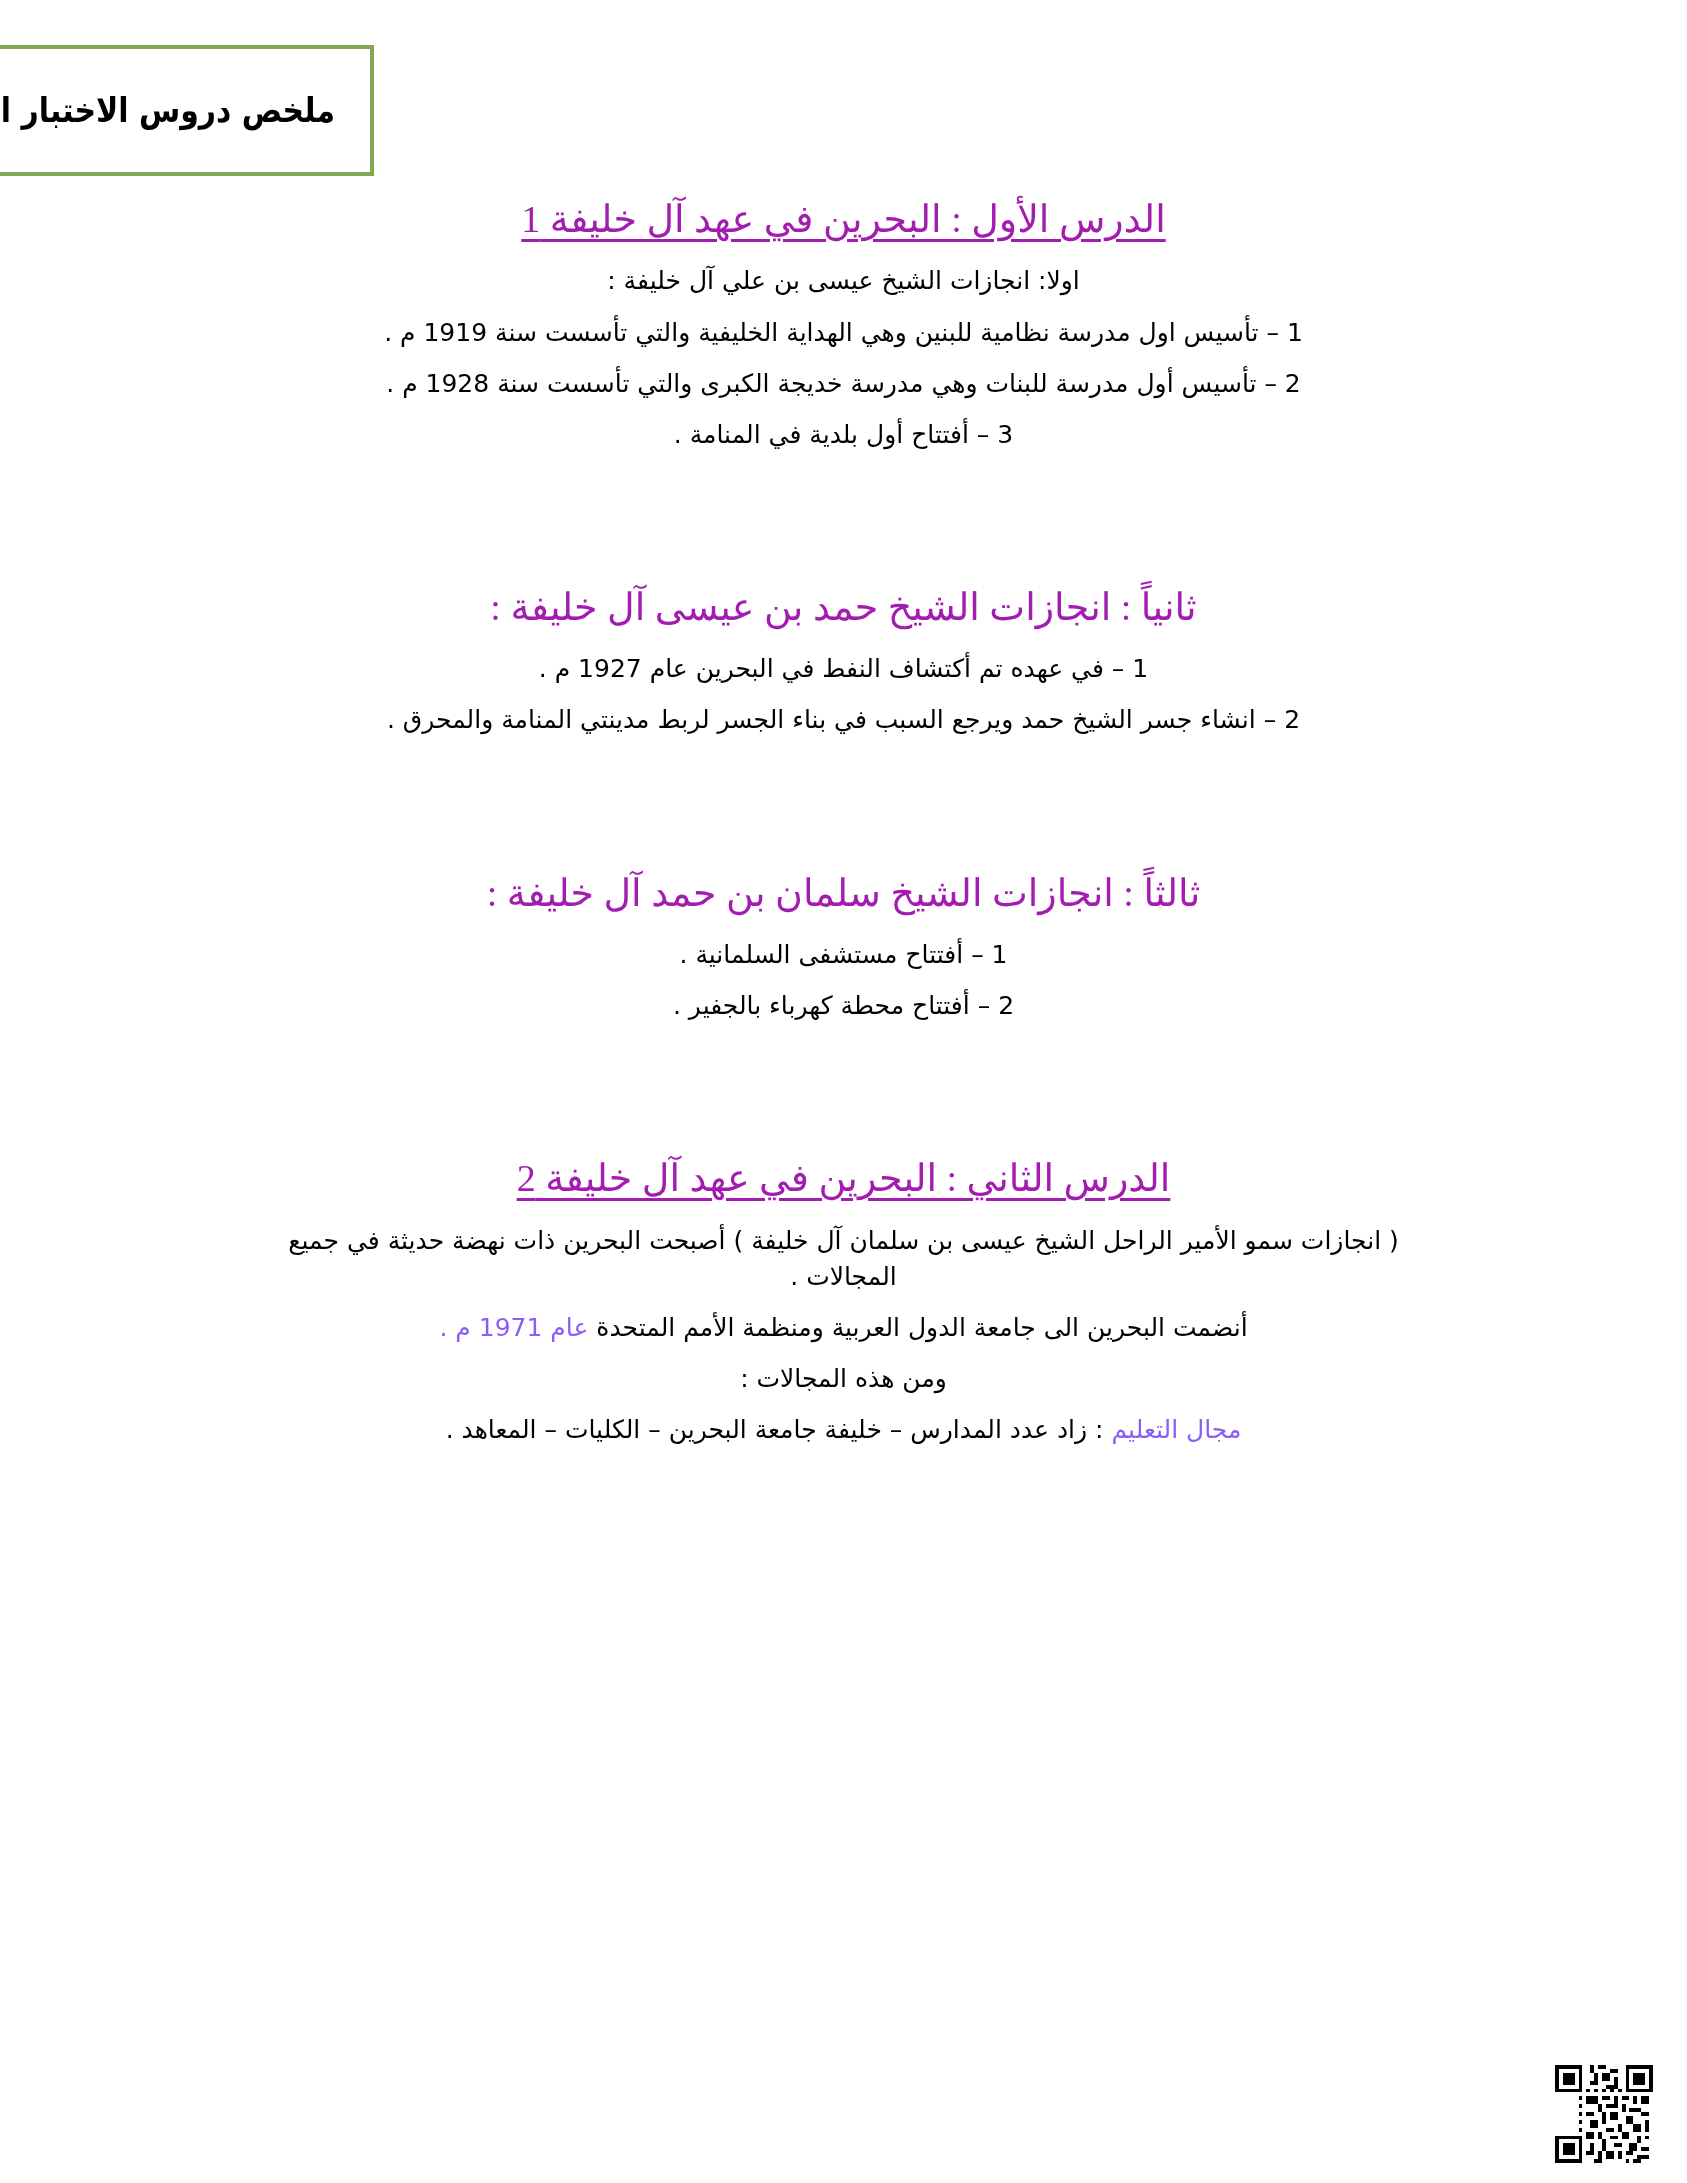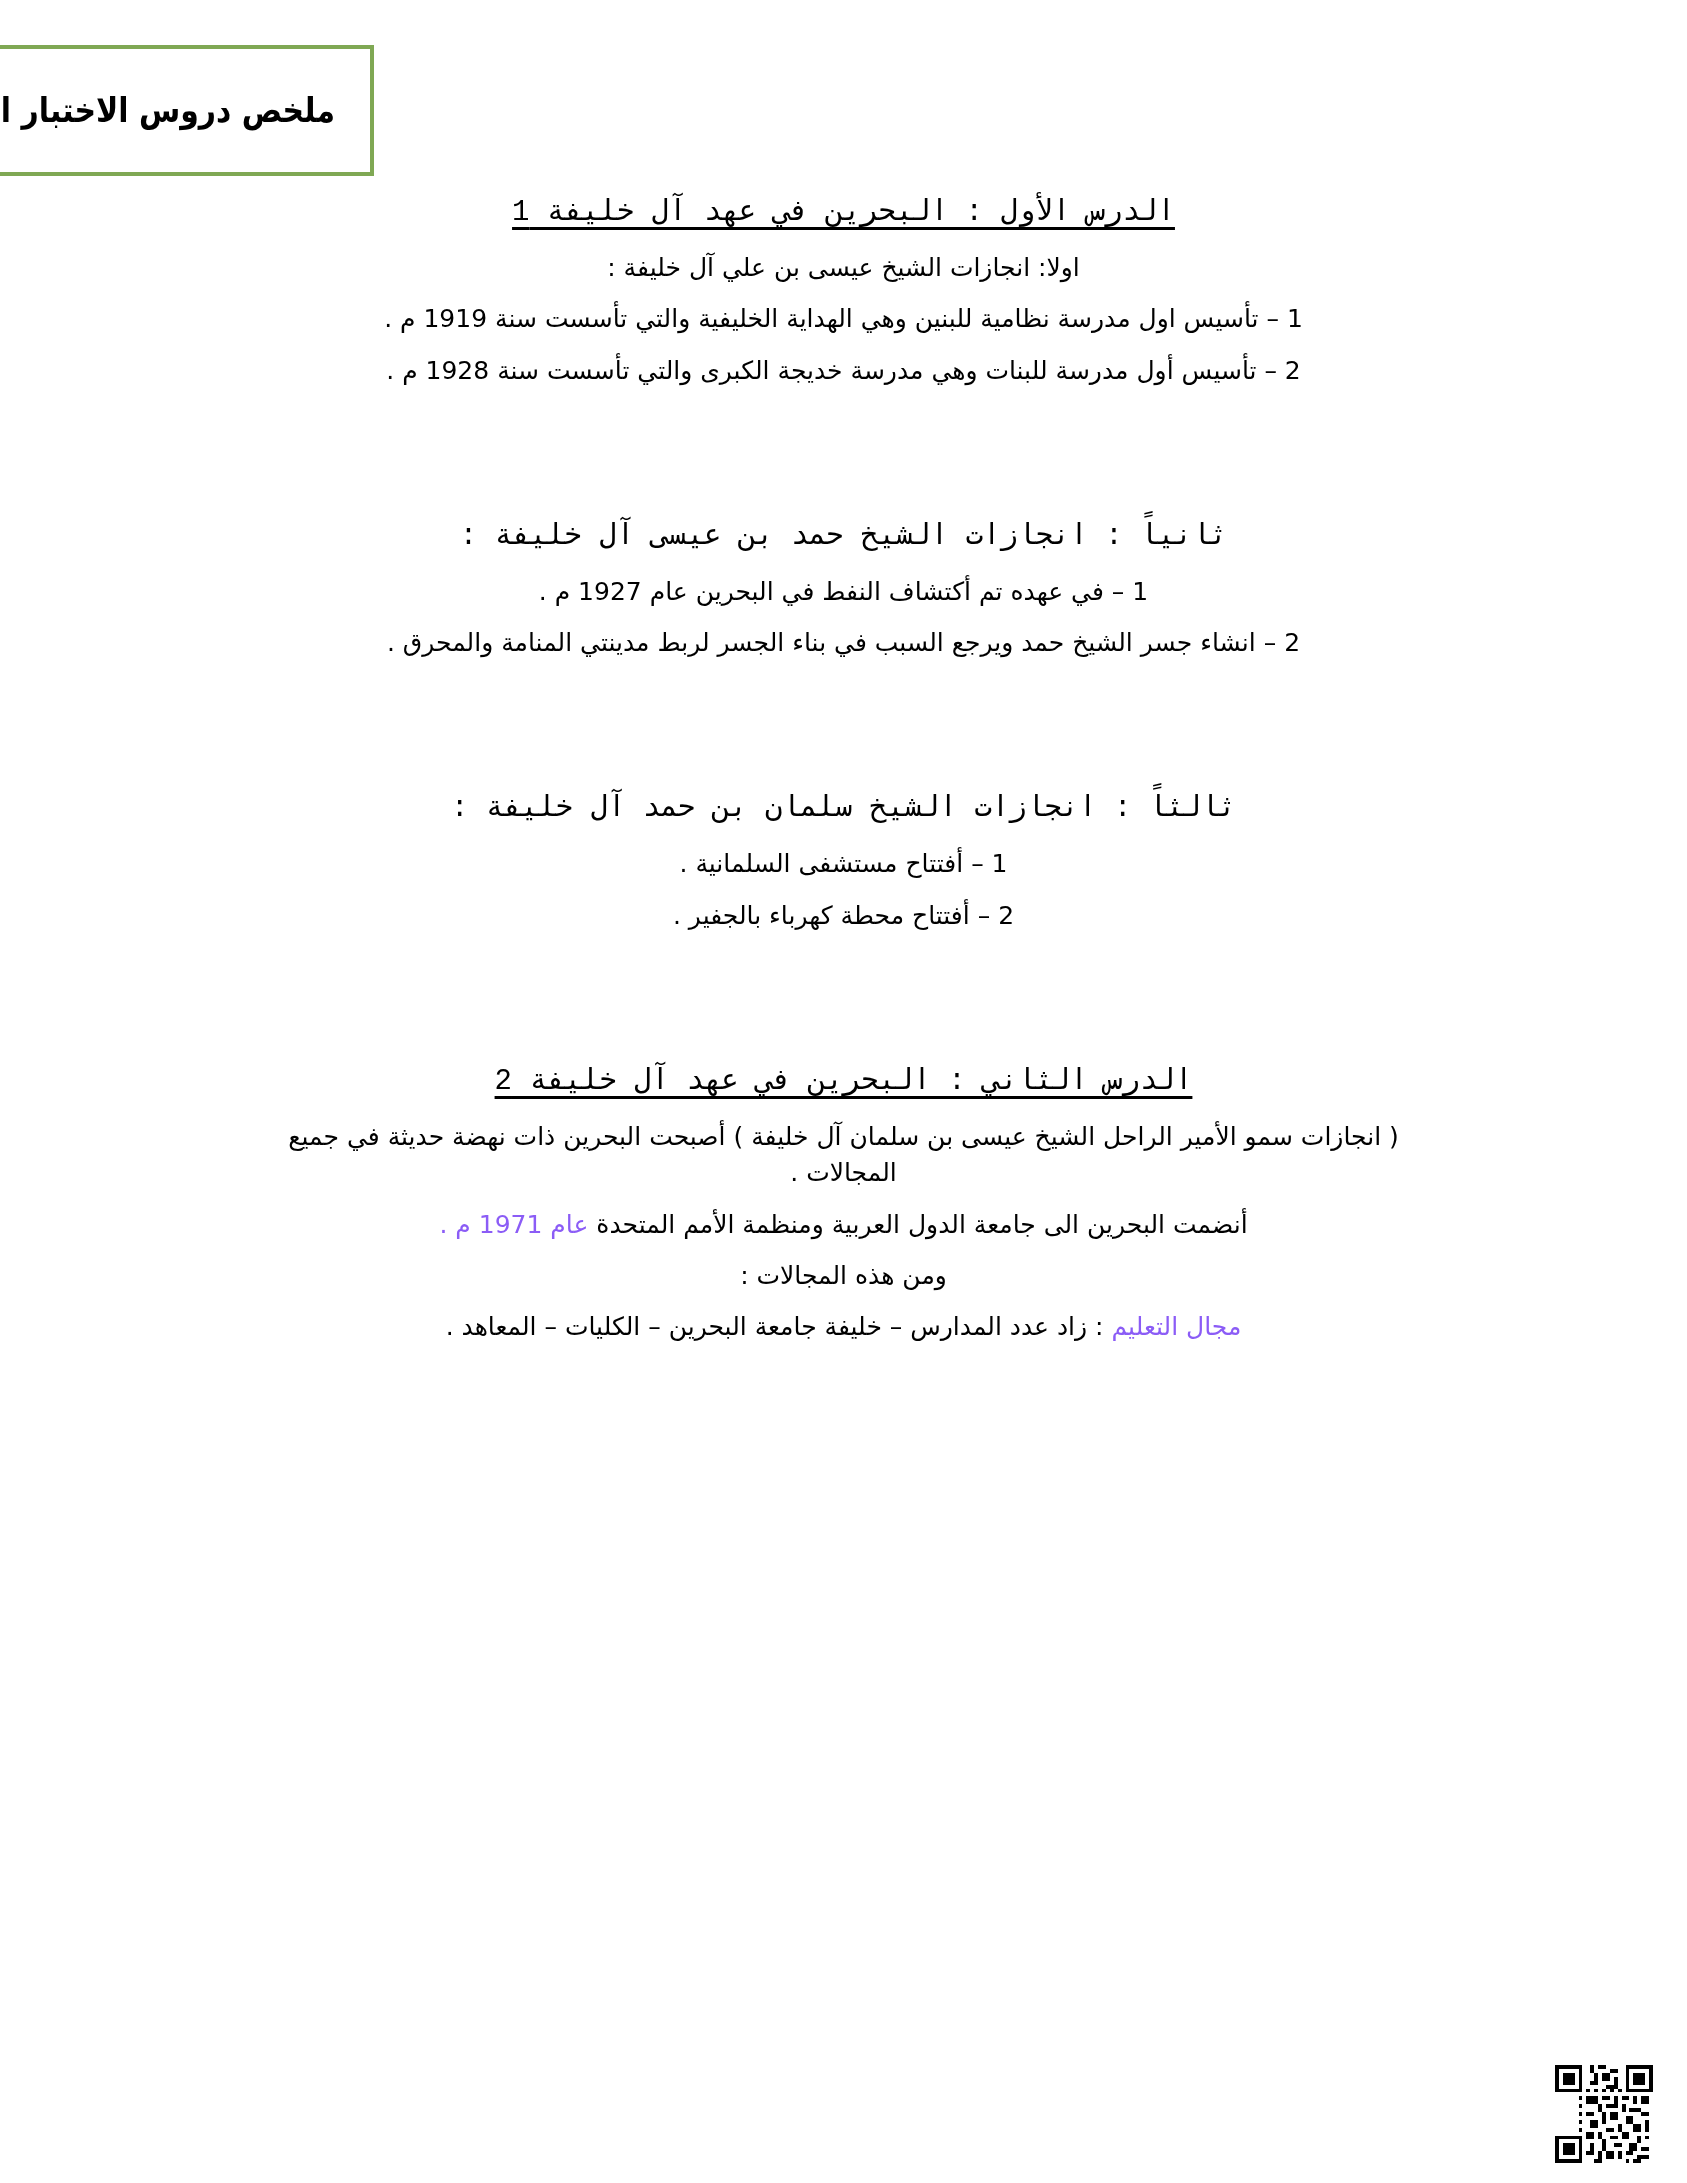--- a/index.html
+++ b/index.html
@@ -58,25 +58,25 @@
     line-height: 1.46;
     margin: 0 0 14.6px 0;
     white-space: normal;
     font-family: "DejaVu Sans", "Liberation Sans", sans-serif;
   }
 
   .center { text-align: center; }
   .right  { text-align: center; }
 
   .heading-red {
-    color: #000000;
-    font-size: 29px;
+    color: #a21caf;
+    font-size: 38px;
     line-height: 1.46;
     margin: 0 0 16px 0;
-    font-family: Liberation Mono, monospace;
+    font-family: Liberation Serif, serif;
   }
   .heading-red.underline {
     text-decoration: underline;
     text-underline-offset: 6.6px;
     text-decoration-thickness: 2.6px;
   }
 
   .red-inline { color: #8b5cf6; margin-top: 14px; }
   .gap-xl  { height: 112px; }
 
@@ -103,20 +103,21 @@
   </div>
 
   <div class="body-wrap">
 
     <div class="heading-red underline center">الدرس الأول :  البحرين في عهد آل خليفة 1</div>
 
     <div class="line center">اولا: انجازات الشيخ عيسى بن علي آل خليفة :</div>
 
     <div class="line center">1 – تأسيس اول مدرسة نظامية للبنين وهي الهداية الخليفية والتي تأسست سنة 1919 م .</div>
     <div class="line center">2 – تأسيس أول مدرسة للبنات وهي مدرسة خديجة الكبرى والتي تأسست سنة 1928 م .</div>
+    <div class="line center">3 – أفتتاح أول بلدية في المنامة .</div>
 
     <div class="spacer gap-xl"></div>
 
     <div class="heading-red center">ثانياً : انجازات الشيخ حمد بن عيسى آل خليفة :</div>
 
     <div class="line center">1 – في عهده تم أكتشاف النفط في البحرين عام 1927 م .</div>
     <div class="line center">2 – انشاء جسر الشيخ حمد ويرجع السبب في بناء الجسر لربط مدينتي المنامة والمحرق .</div>
 
     <div class="spacer gap-xl"></div>
 

